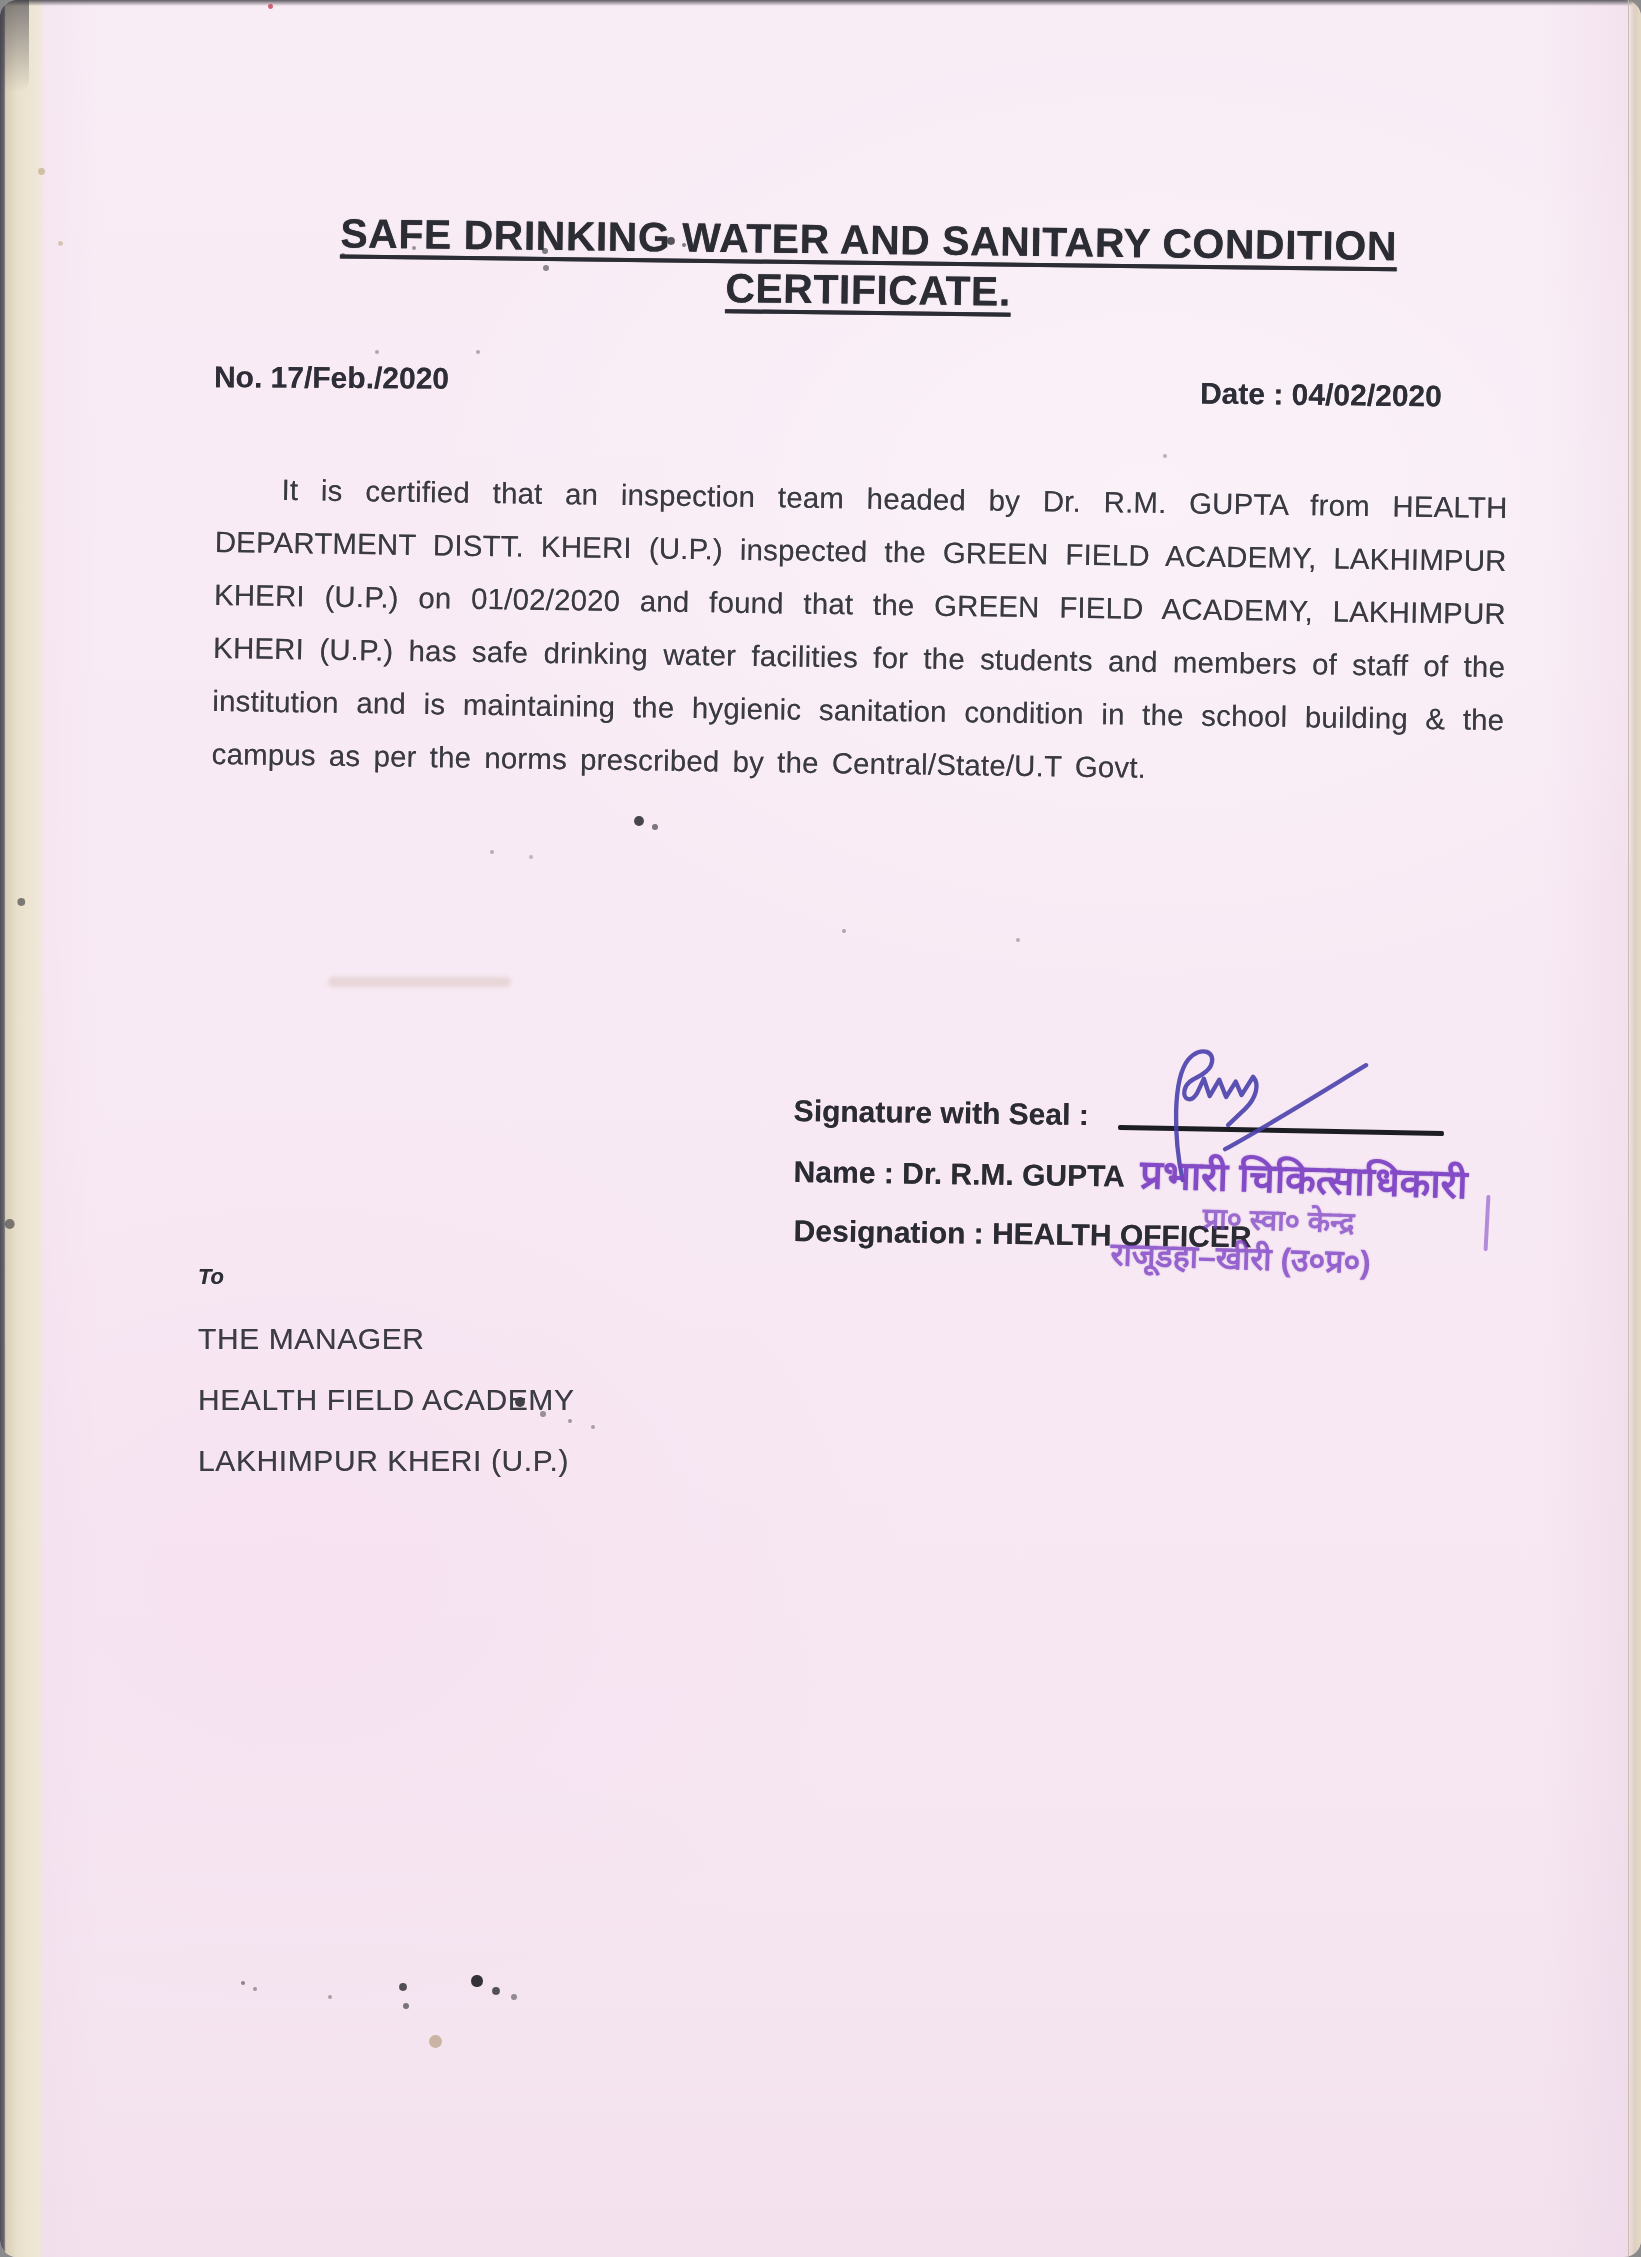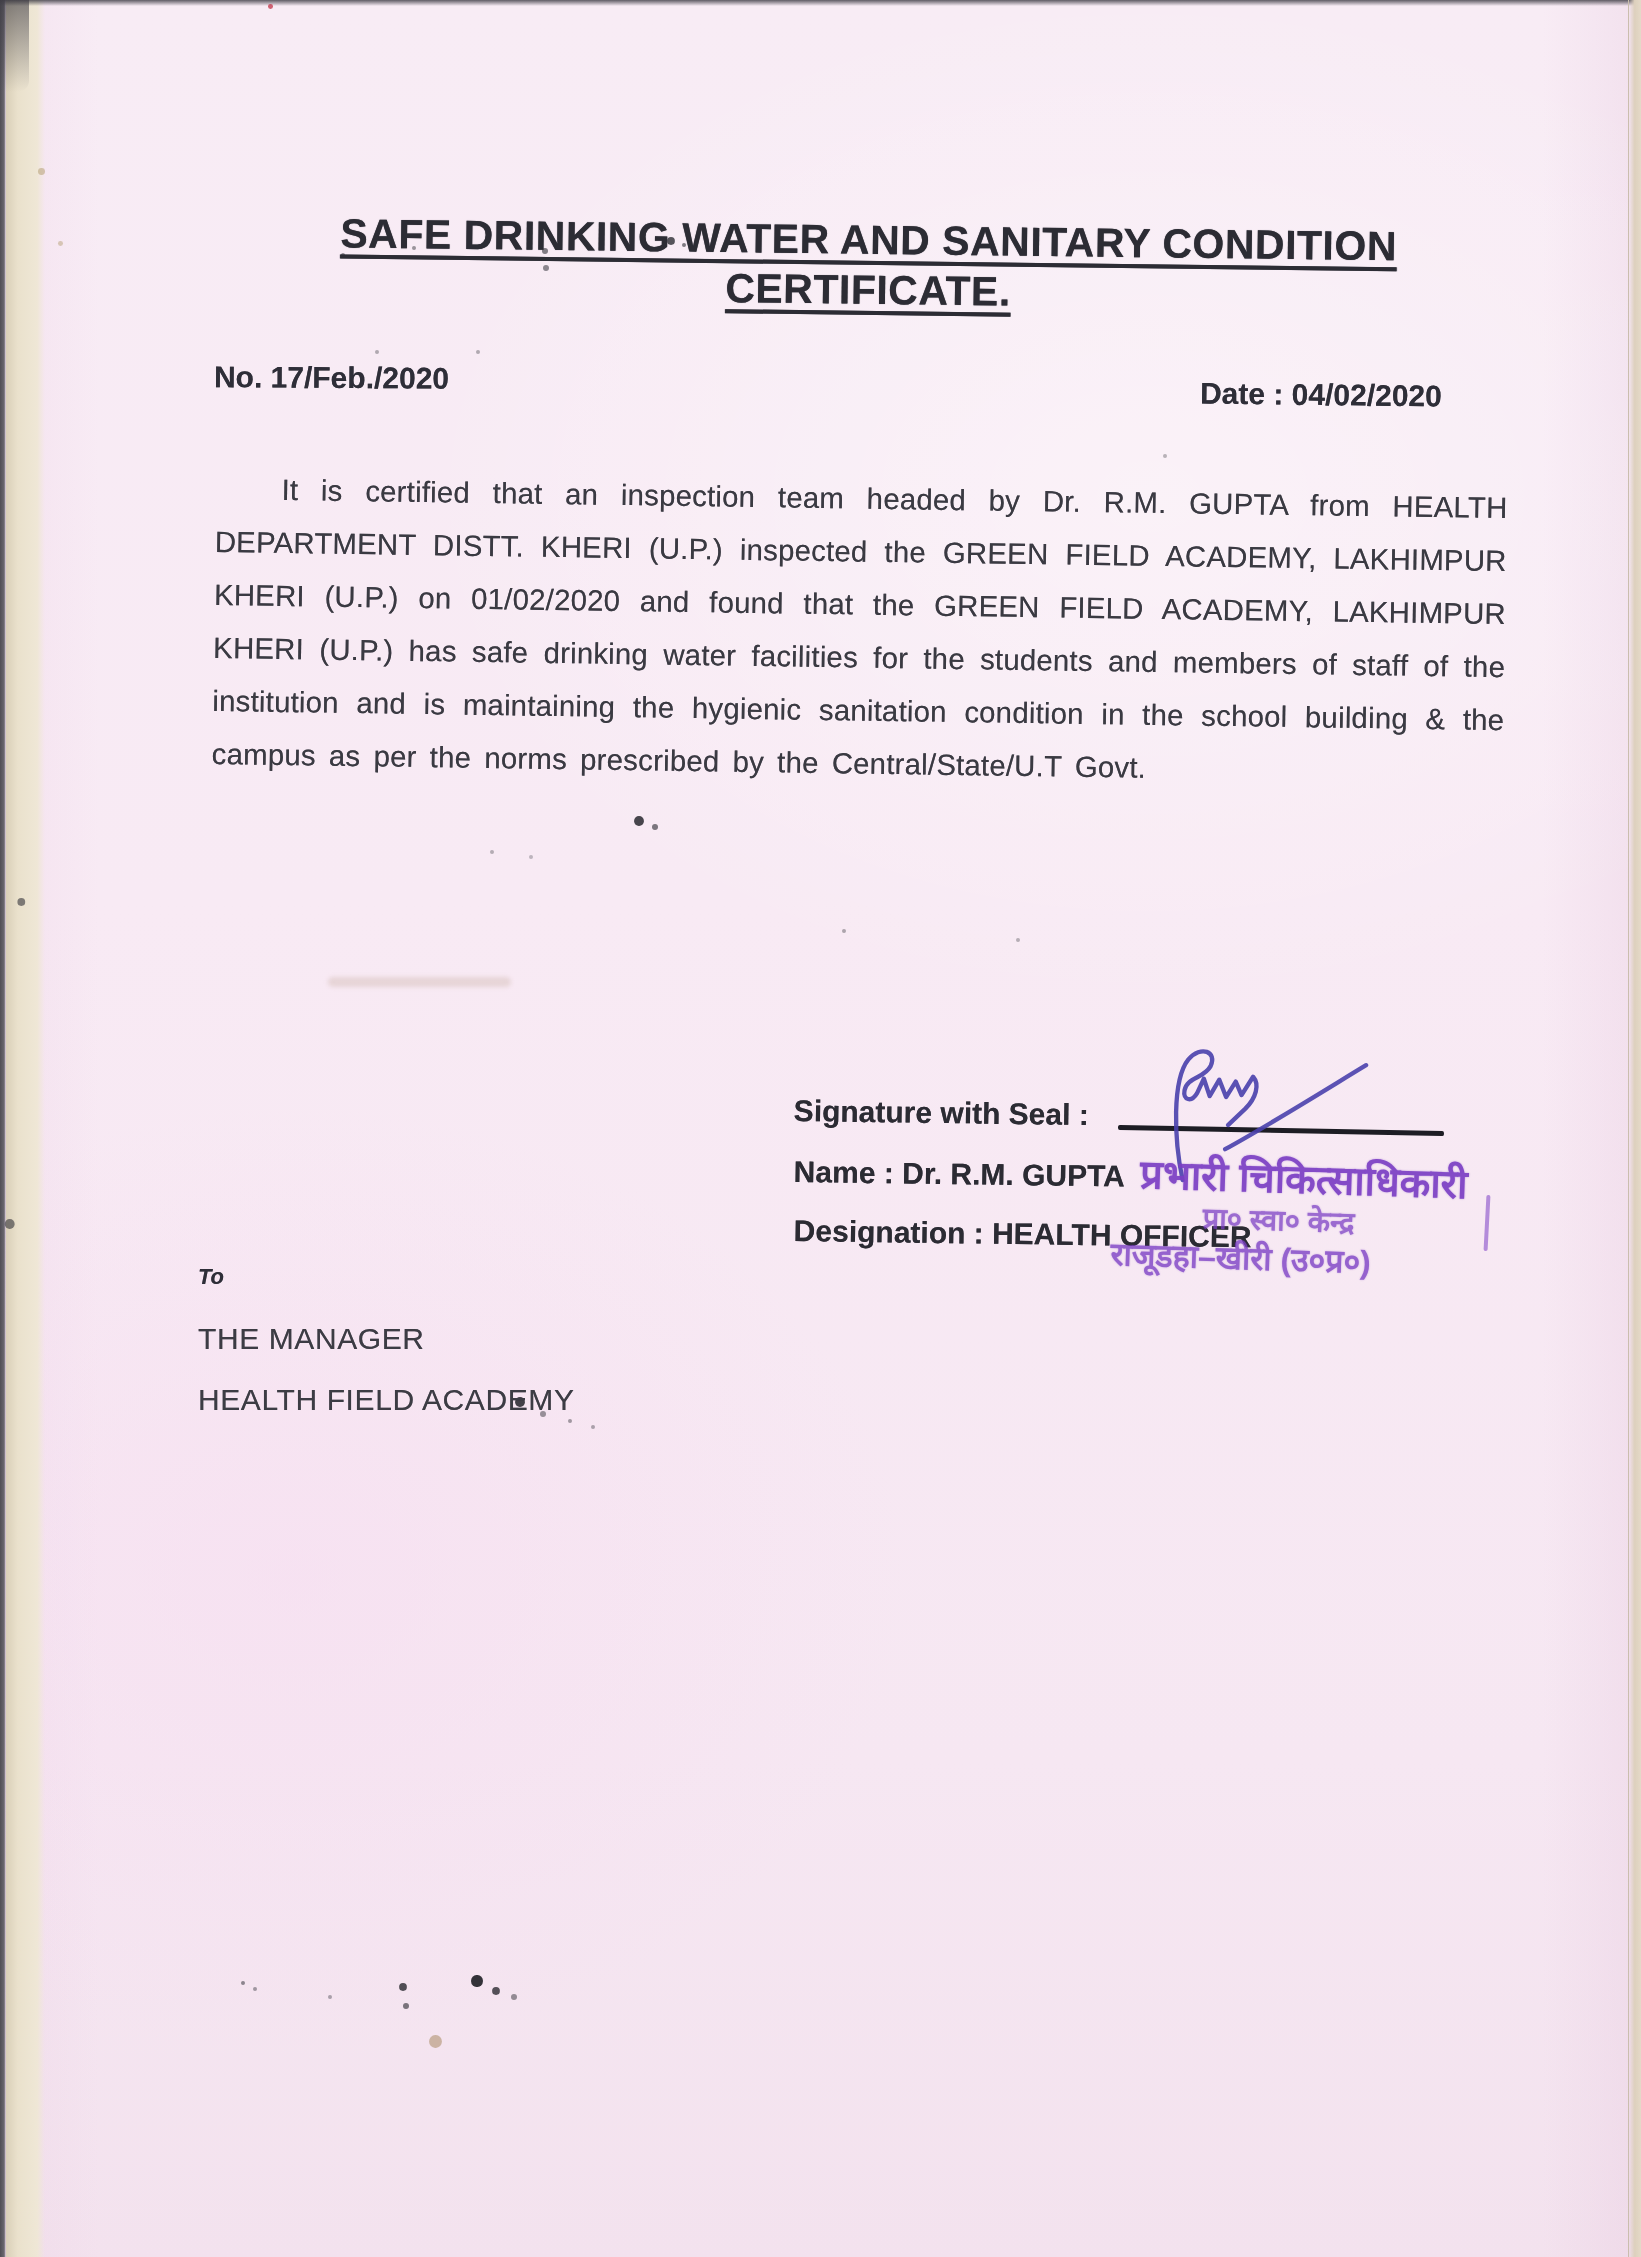--- a/index.html
+++ b/index.html
@@ -7,20 +7,21 @@
     position:relative;
     width:1641px;height:2257px;
     margin:0 auto;
     overflow:hidden;
     font-family:"Liberation Sans","DejaVu Sans",sans-serif;
     background:
       radial-gradient(1255px 869px at 70% 22%, rgba(255,255,255,0.35), rgba(255,255,255,0) 60%),
       radial-gradient(869px 676px at 18% 70%, rgba(246,220,240,0.5), rgba(246,220,240,0) 70%),
       linear-gradient(90deg, rgba(230,200,222,0.25) 0%, rgba(230,200,222,0) 6%, rgba(230,200,222,0) 94%, rgba(228,198,220,0.3) 100%),
       linear-gradient(180deg, #f8ecf5 0%, #f8eaf4 40%, #f6e7f2 78%, #f3e2ee 100%);
+    border-radius: 17px;
   }
   .abs{position:absolute;}
   
   #left-edge-line{left:0;top:0;width:5.8px;height:2257px;background:linear-gradient(90deg,#504e55,#6b6870 70%,rgba(107,104,112,0));}
   #left-strip{left:5.8px;top:0;width:39px;height:2257px;
     background:linear-gradient(90deg,#d9cfb8 0%,#eae1cc 30%,#efe7d6 80%,rgba(239,231,214,0));}
   #top-edge-line{left:0;top:0;width:1641px;height:5.8px;background:linear-gradient(180deg,#45434b,rgba(69,67,75,0));opacity:.85;}
   #right-strip{left:1628px;top:0;width:13.5px;height:2257px;background:linear-gradient(90deg,rgba(216,203,188,0),#ddd0bd 40%,#e7dccb);border-left:1px solid rgba(150,135,120,.35);}
   #corner-blot{left:0;top:0;width:29px;height:92px;background:linear-gradient(180deg,#3c3a42,rgba(60,58,66,0));opacity:.6;border-radius:0 0 11.6px 0;}
 
@@ -139,16 +140,17 @@
     <div class="s1">प्रभारी चिकित्साधिकारी</div>
     <div class="s2">प्रा० स्वा० केन्द्र</div>
     <div class="s3">राजूडहा–खीरी (उ०प्र०)</div>
   </div>
   <div class="abs" id="stamp-tick"></div>
 
   <div class="abs" id="to-block">
     <div id="to-salutation">To</div>
     <div class="to-line">THE MANAGER</div>
     <div class="to-line">HEALTH FIELD ACADEMY</div>
+    <div class="to-line">LAKHIMPUR KHERI (U.P.)</div>
   </div>
 
 </div>
 
 
 </body></html>

